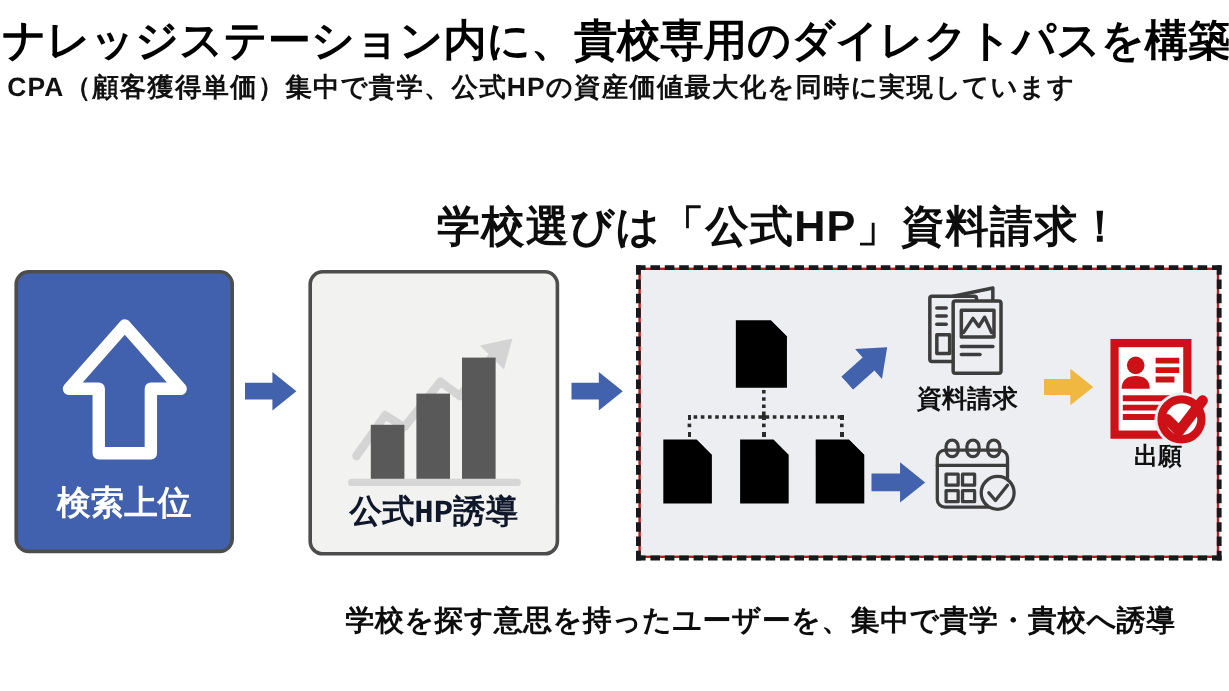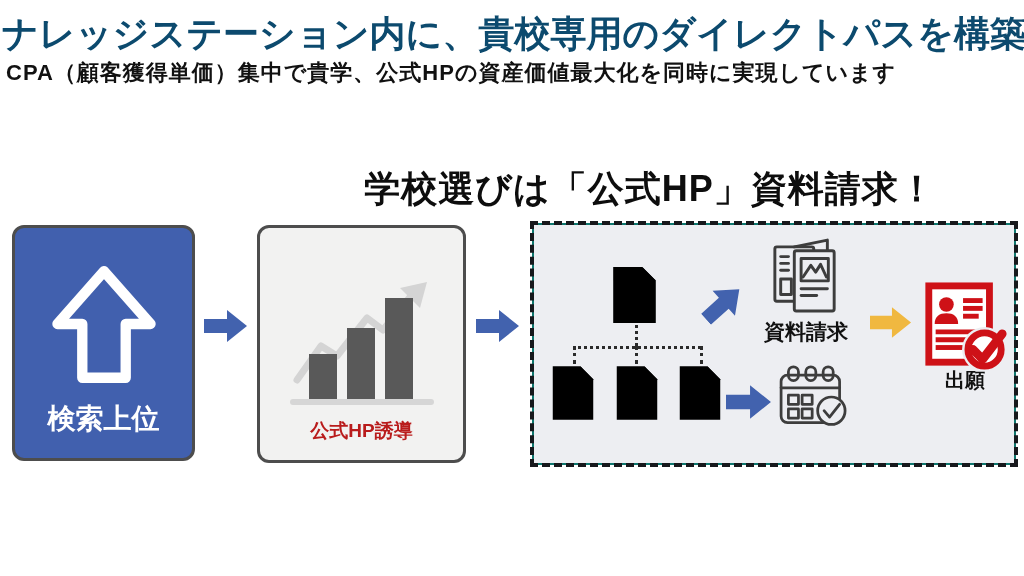--- a/index.html
+++ b/index.html
@@ -1,38 +1,38 @@
 <!DOCTYPE html>
 <html><head>
 <meta charset="utf-8">
 <style>
   html,body{margin:0;padding:0;}
   body{font-family:"Liberation Sans","DejaVu Sans",sans-serif;background:#fff;}
   .slide{position:relative;width:1024px;height:576px;background:#ffffff;overflow:hidden;}
 
-  .title{position:absolute;left:2px;top:10px;width:1020px;font-size:36px;font-weight:900;color:#0c4a6e;letter-spacing:0px;white-space:nowrap;text-align:center;}
+  .title{position:absolute;left:2px;top:10px;width:1020px;font-size:36px;font-weight:900;color:#000000;letter-spacing:0px;white-space:nowrap;text-align:center;}
   .subtitle{position:absolute;left:6px;top:58px;width:1010px;font-size:22px;font-weight:700;color:#111;letter-spacing:1px;white-space:nowrap;}
   .headline{position:absolute;left:330px;top:165px;width:640px;text-align:center;font-size:36px;font-weight:900;color:#0d0d0d;letter-spacing:1px;white-space:nowrap;}
 
-  .box{position:absolute;border:3px solid #4d4d4d;border-radius:12px;box-sizing:border-box;}
+  .box{position:absolute;border:3px solid #4d4d4d;border-radius:12px;box-sizing:border-box;font-family:Liberation Mono, monospace;}
   .box-search{left:12px;top:225px;width:183px;height:236px;background:#4160AE;}
   .box-hp{left:257px;top:225px;width:209px;height:238px;background:#F2F2F1;}
   .box-label{position:absolute;left:0;right:0;bottom:16px;text-align:center;font-weight:900;white-space:nowrap;}
   .box-search .box-label{color:#ffffff;font-size:28px;bottom:20px;}
-  .box-hp .box-label{color:#b91c1c;font-size:19px;}
+  .box-hp .box-label{color:#0f172a;font-size:27px;}
 
   .uparrow-wrap{position:absolute;left:50%;top:36px;transform:translateX(-50%);}
   .chart-wrap{position:absolute;left:50%;top:52px;transform:translateX(-50%);}
 
   .flow-arrow{position:absolute;}
   .arrow1{left:204px;top:307px;width:44px;height:38px;}
   .arrow2{left:476px;top:307px;width:44px;height:38px;}
   .fat{width:100%;height:100%;display:block;}
 
-  .panel{position:absolute;left:532px;top:223px;width:484px;height:242px;background:#EDEEF2;border:2px solid #0f766e;box-sizing:border-box;}
+  .panel{position:absolute;left:532px;top:223px;width:484px;height:242px;background:#EDEEF2;border:2px solid #b91c1c;box-sizing:border-box;}
   .panel::after{content:"";position:absolute;inset:-4px;border:4px dashed #17181c;pointer-events:none;}
 
   .doc{position:absolute;}
   .doc svg{display:block;width:100%;height:100%;}
   .doc-gray{--stroke:#55585c;--fill:#F1F0EB;}
   .doc-blue{--stroke:#44599C;--fill:#ffffff;}
   .doc-cream{--stroke:#908a7d;--fill:#F7EBD6;}
 
   .vline{position:absolute;width:0;border-left:3px dotted #2b2b2b;}
   .hline{position:absolute;height:0;border-top:3px dotted #2b2b2b;}
@@ -204,14 +204,15 @@
         </g>
         <circle cx="66" cy="70" r="23" fill="#EDEEF2"></circle>
         <circle cx="66" cy="70" r="17" fill="#ffffff" stroke="#CE1117" stroke-width="7"></circle>
         <polyline points="54,70 64,80 84,54" fill="none" stroke="#CE1117" stroke-width="9" stroke-linecap="round" stroke-linejoin="round"></polyline>
       </svg>
     </div>
     <div class="final-label" style="left:388px;top:142px;width:86px;text-align:center;">出願</div>
 
   </div>
 
+  <div class="footer-note">学校を探す意思を持ったユーザーを、集中で貴学・貴校へ誘導</div>
 
 </div>
 
 </body></html>

